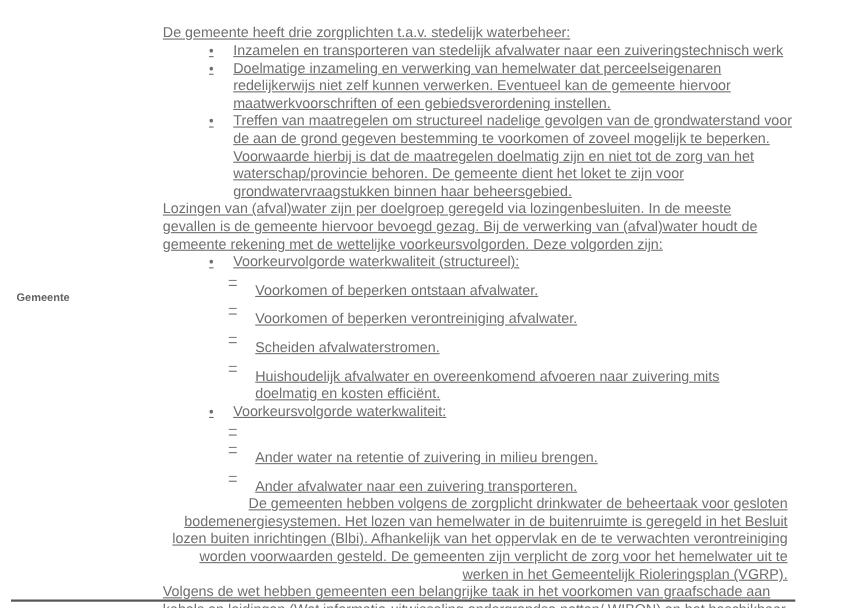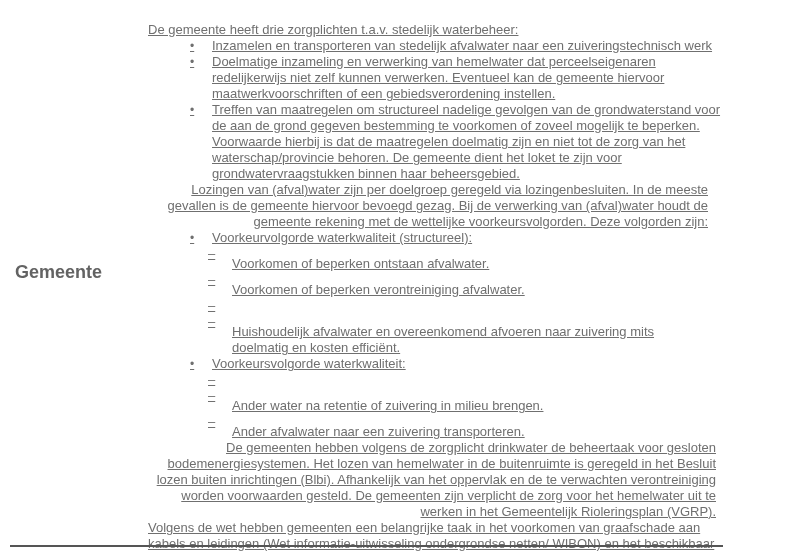--- a/index.html
+++ b/index.html
@@ -7,33 +7,33 @@
   body {
     width: 788px; height: 553px;
     font-family: "Liberation Sans", sans-serif;
     color: var(--text, #6f6f6f);
     position: relative; overflow: hidden;
   }
   .page { position: relative; width: 788px; height: 553px; background: var(--background, #ffffff); }
 
   .label-col {
     position: absolute; left: 15px; top: 264px;
-    font-size: 18px; line-height: 16px; font-weight: bold;
+    font-size: 10px; line-height: 16px; font-weight: bold;
     color: var(--label, #636363);
     white-space: nowrap;
   }
 
   .text-col {
     position: absolute; left: 148px; top: 22px; width: 576px;
     font-size: 13px; line-height: 16px;
     color: var(--text, #6f6f6f);
     text-decoration: underline;
   }
   .text-col p { margin: 0; }
-  .p-lozingen   { max-width: 560px; text-align: right; }
+  .p-lozingen   { max-width: 560px; }
   .p-bodem      { max-width: 568px; text-align: right; }
   .p-wet        { max-width: 568px; }
 
   .li { display: flex; align-items: flex-start; }
   .li .marker { flex: none; text-align: left; }
   .l1 { padding-left: 42px; }
   .l1 .marker { width: 22px; font-size: 12px; }
   .l1 .txt { max-width: 511px; }
   .l2 { padding-left: 60px; }
   .l2 .marker { width: 24px; }
@@ -78,20 +78,21 @@
     <div class="li l2">
       <span class="marker">–</span>
       <span class="txt">Voorkomen of beperken ontstaan afvalwater.</span>
     </div>
     <div class="li l2">
       <span class="marker">–</span>
       <span class="txt">Voorkomen of beperken verontreiniging afvalwater.</span>
     </div>
     <div class="li l2">
       <span class="marker">–</span>
+      <span class="txt">Scheiden afvalwaterstromen.</span>
     </div>
     <div class="li l2">
       <span class="marker">–</span>
       <span class="txt">Huishoudelijk afvalwater en overeenkomend afvoeren naar zuivering mits doelmatig en kosten efficiënt.</span>
     </div>
 
     <div class="li l1">
       <span class="marker">•</span>
       <span class="txt">Voorkeursvolgorde waterkwaliteit:</span>
     </div>

